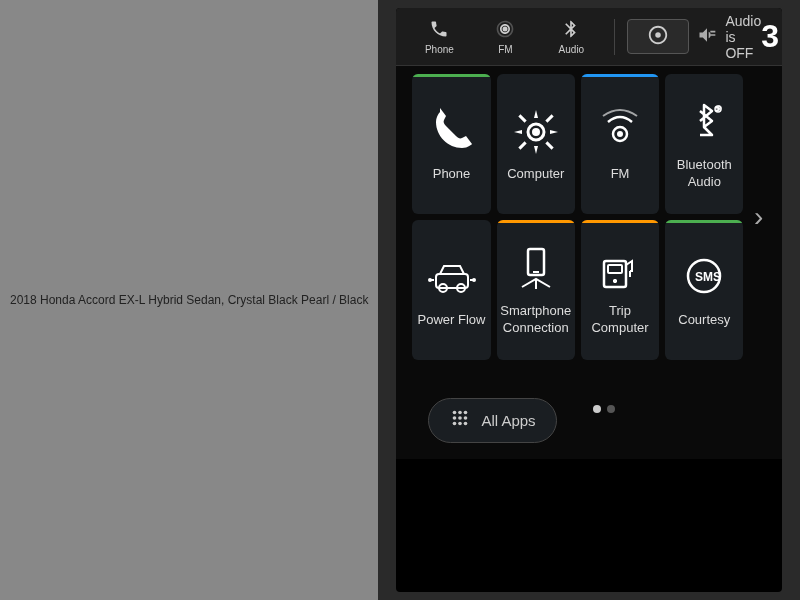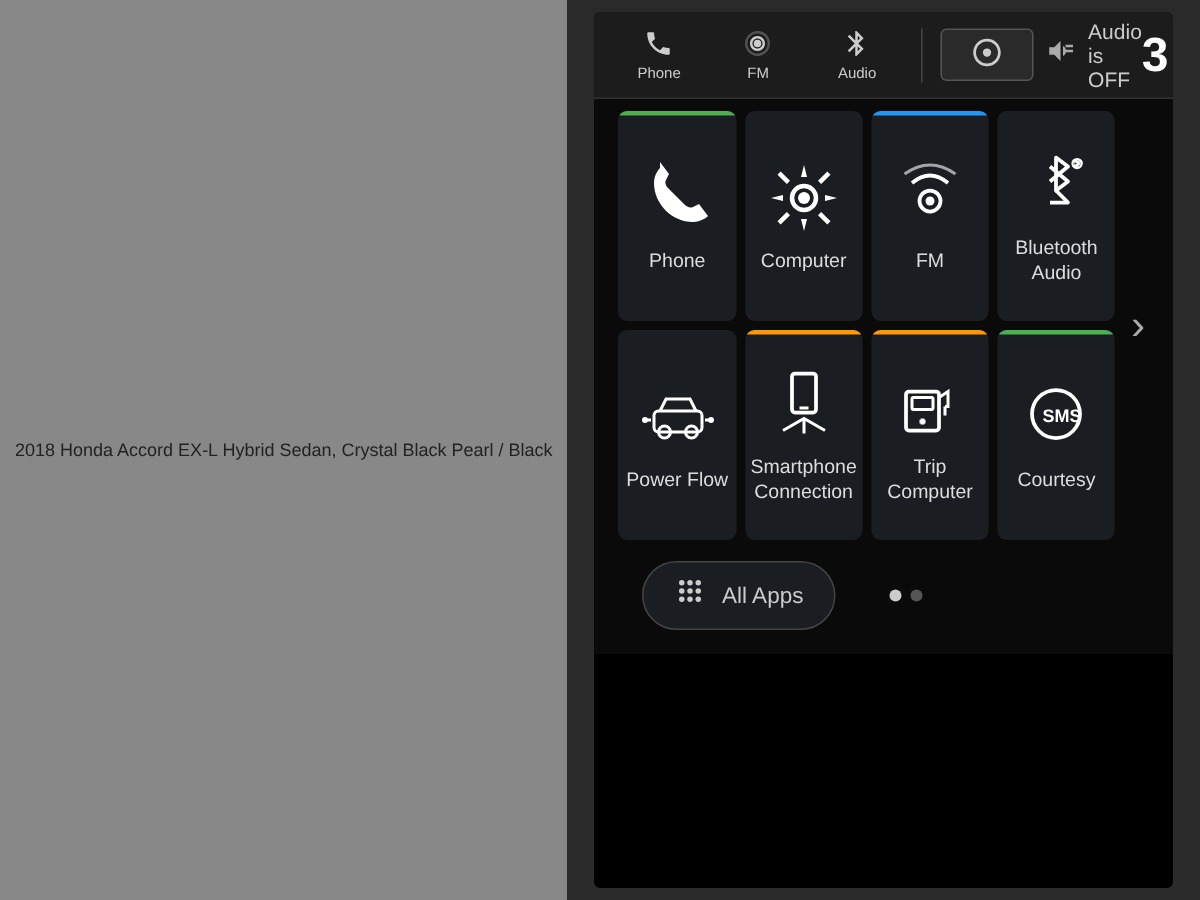--- a/index.html
+++ b/index.html
@@ -186,20 +186,21 @@
 
     .all-apps-btn {
       display: flex;
       align-items: center;
       gap: 10px;
       background: #1a1e22;
       border: 1px solid #444;
       border-radius: 24px;
       padding: 8px 20px;
       cursor: pointer;
+      margin-top: 24px;
     }
 
     .all-apps-icon {
       font-size: 20px;
       color: #ccc;
     }
 
     .all-apps-label {
       font-size: 15px;
       color: #ccc;

